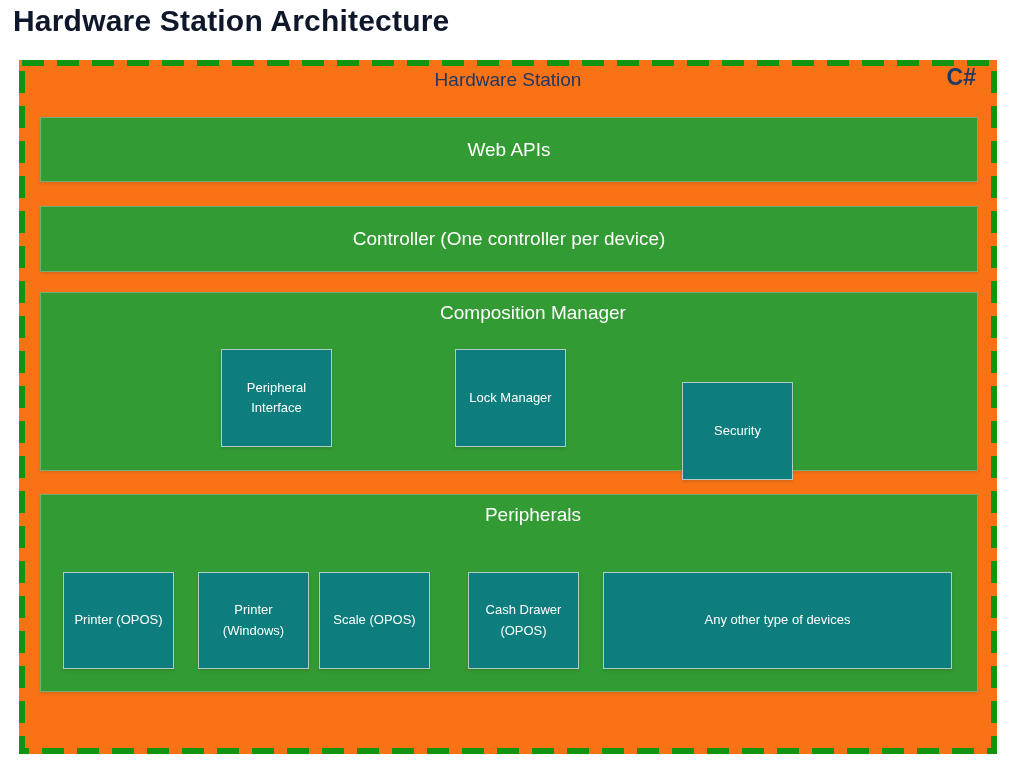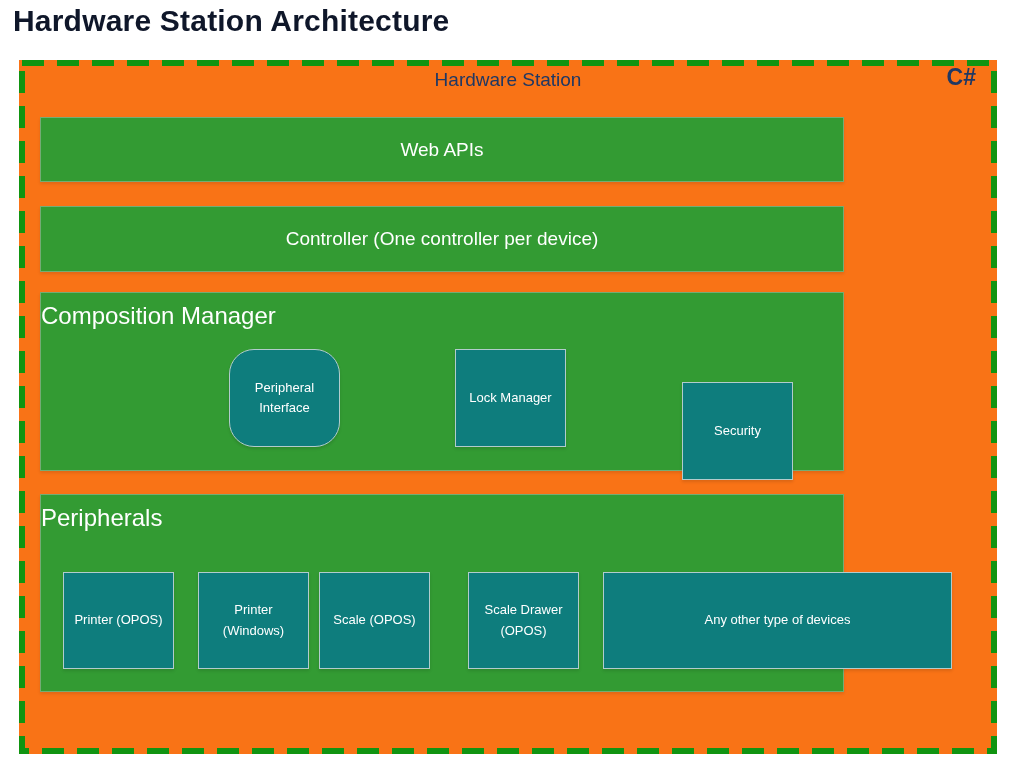--- a/index.html
+++ b/index.html
@@ -53,21 +53,21 @@
     position: absolute;
     right: 21px;
     top: 4px;
     font-size: 23px;
     font-weight: 700;
     color: #1F3864;
   }
   .layer {
     position: absolute;
     left: 21px;
-    width: 804px;
+    width: 938px;
     background: #339B33;
     border: 1px solid rgba(170,185,170,0.55);
     box-sizing: border-box;
     box-shadow: 0 2px 3px rgba(0,0,0,0.10);
     color: #ffffff;
   }
   .layer-webapis   { top: 57px;  height: 65px; }
   .layer-controller{ top: 146px; height: 66px; }
   .layer-composition { top: 232px; height: 179px; }
   .layer-peripherals { top: 434px; height: 198px; }
@@ -79,41 +79,43 @@
     align-items: center;
     justify-content: center;
     font-size: 19px;
     color: #ffffff;
   }
   .layer-title-top {
     position: absolute;
     left: 0;
     top: 9px;
     width: 100%;
-    font-size: 24px;
+    text-align: center;
+    font-size: 19px;
     color: #ffffff;
+    padding-left: 24px;
   }
   .teal-box {
     position: absolute;
     background: #0E7D7D;
     border: 1px solid #b2cccc;
     box-sizing: border-box;
     box-shadow: 0 2px 3px rgba(0,0,0,0.12);
     display: flex;
     align-items: center;
     justify-content: center;
     text-align: center;
     color: #ffffff;
     font-size: 13px;
     line-height: 1.55;
     padding: 4px;
   }
   
   .comp-box { top: 56px; height: 98px; width: 111px; }
-  .comp-1 { left: 188px; border-radius: 25px; }
+  .comp-1 { left: 180px; }
   .comp-2 { left: 414px; }
   .comp-3 { left: 641px; margin-top: 33px; }
   
   .dev-box { top: 77px; height: 97px; width: 111px; }
   .dev-1 { left: 22px; }
   .dev-2 { left: 157px; }
   .dev-3 { left: 278px; }
   .dev-4 { left: 427px; }
   .dev-5 { left: 562px; width: 349px; }
 </style>
@@ -163,21 +165,21 @@
 
       <div class="teal-box dev-box dev-2">
         <span>Printer (Windows)</span>
       </div>
 
       <div class="teal-box dev-box dev-3">
         <span>Scale (OPOS)</span>
       </div>
 
       <div class="teal-box dev-box dev-4">
-        <span>Scale Drawer (OPOS)</span>
+        <span>Cash Drawer (OPOS)</span>
       </div>
 
       <div class="teal-box dev-box dev-5">
         <span>Any other type of devices</span>
       </div>
     </div>
 
   </div>
 
   <svg class="dash-border-svg" width="1024" height="764" viewBox="0 0 1024 764" xmlns="http://www.w3.org/2000/svg">

